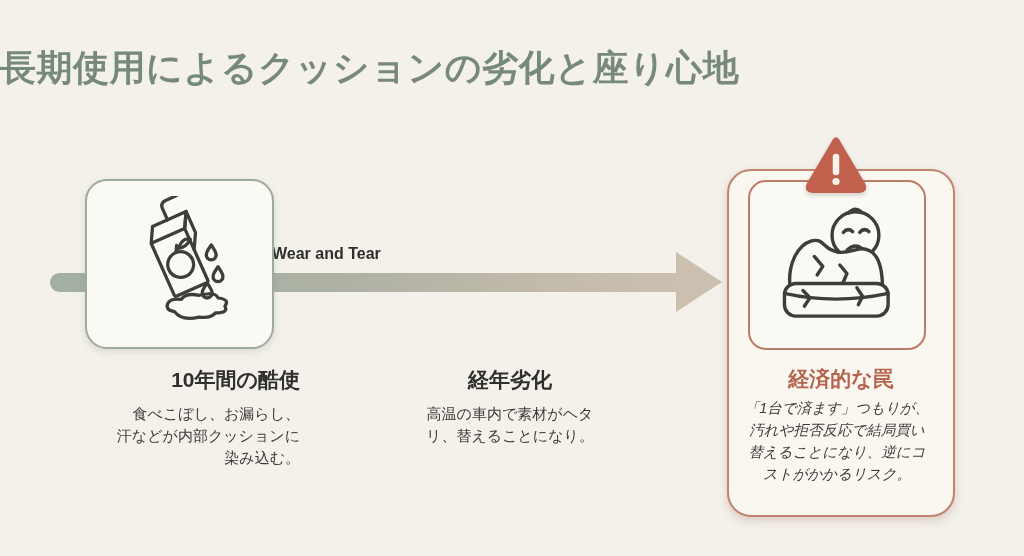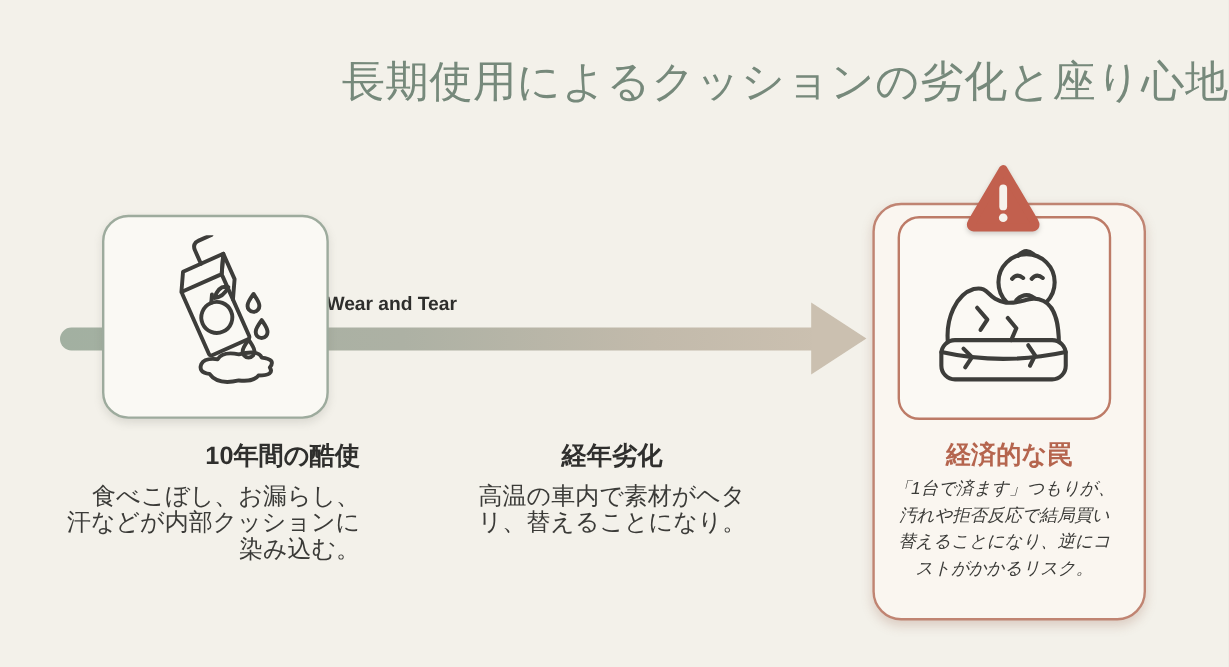--- a/index.html
+++ b/index.html
@@ -4,21 +4,21 @@
 <style>
   html,body{margin:0;padding:0;background:#e8e6df;}
   .canvas{
     position:relative; width:1024px; height:556px; overflow:hidden;
     background:#f3f1ea;
     font-family:"Liberation Sans","DejaVu Sans",sans-serif;
     color:#333330;
   }
   .page-title{
     position:absolute; left:0; top:44px; width:1024px;
-    text-align:right; font-size:36px; font-weight:400;
+    text-align:left; font-size:36px; font-weight:700;
     color:#76897b; letter-spacing:0.5px; margin:0;
   }
   
   .arrow-shaft{
     position:absolute; left:50px; top:273px; width:634px; height:19px;
     background:linear-gradient(90deg,#a2b0a1 0%,#adb1a4 45%,#c2baab 78%,#cbc0b0 100%);
     border-radius:10px 0 0 10px;
     z-index:1;
   }
   .arrow-head{
@@ -38,21 +38,21 @@
     position:absolute; z-index:2;
     background:#faf9f4; border:2.5px solid #9dab9d; border-radius:22px;
     box-shadow:0 3px 7px rgba(110,110,100,0.18);
     display:flex; align-items:center; justify-content:center;
   }
   .stepbox.b1{ left:85px;  top:179px; width:185px; height:166px; }
   .stepbox.b2{ left:418px; top:181px; width:183px; height:166px; }
   .step-label{ position:absolute; text-align:center; z-index:2; }
   .step-label h2{ margin:0; font-size:21px; font-weight:700; color:#2f2f2d; }
   .step-label p{
-    margin:9px 0 0 0; font-size:20px; line-height:22px; color:#3b3b38;
+    margin:9px 0 0 0; font-size:15px; line-height:22px; color:#3b3b38;
     white-space:pre-line;
   }
   .lab1{ left:55px;  top:366px; width:245px;text-align:right; }
   .lab2{ left:390px; top:366px; width:240px; }
   
   .risk-card{
     position:absolute; left:727px; top:169px; width:228px; height:348px;
     background:#faf6f0; border:2.5px solid #c08472; border-radius:24px;
     box-shadow:0 4px 9px rgba(150,100,80,0.25);
     z-index:2; box-sizing:border-box;

